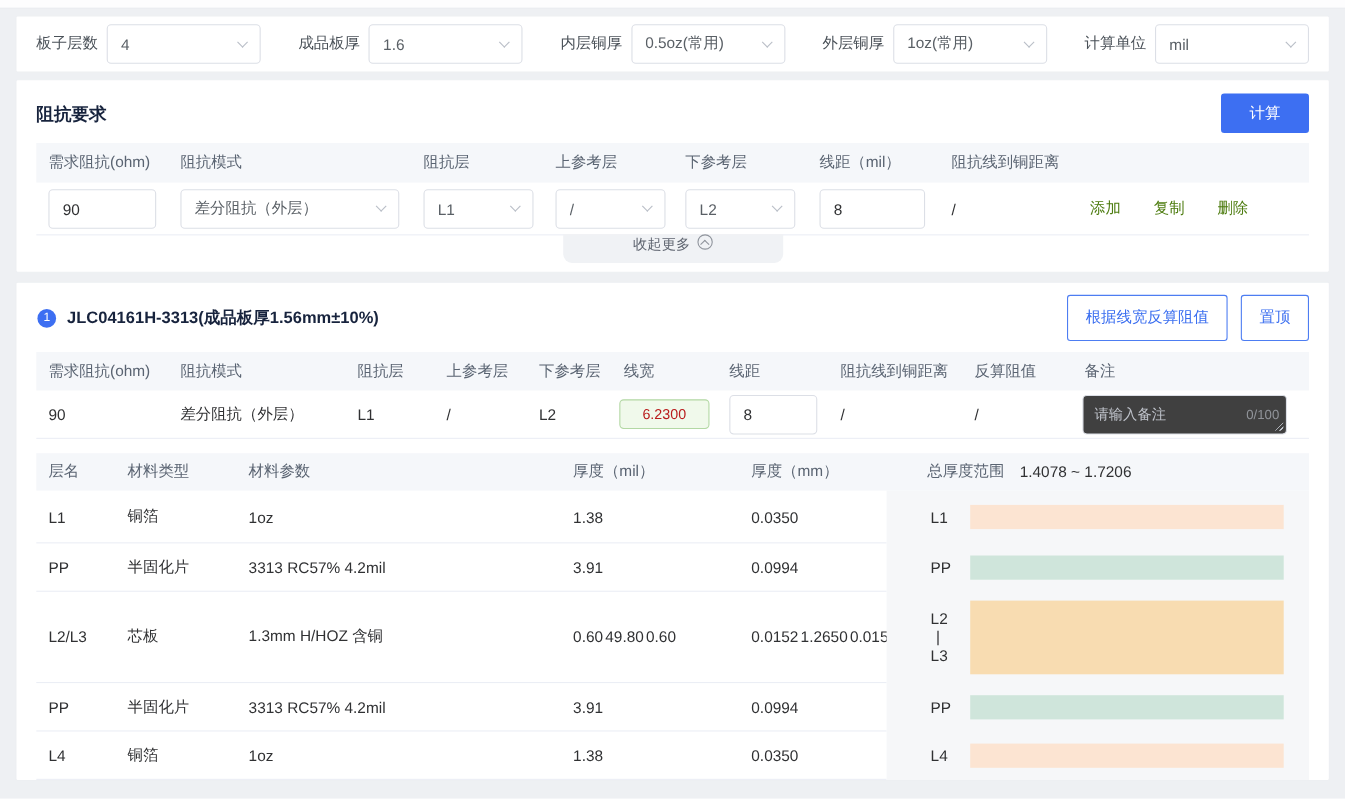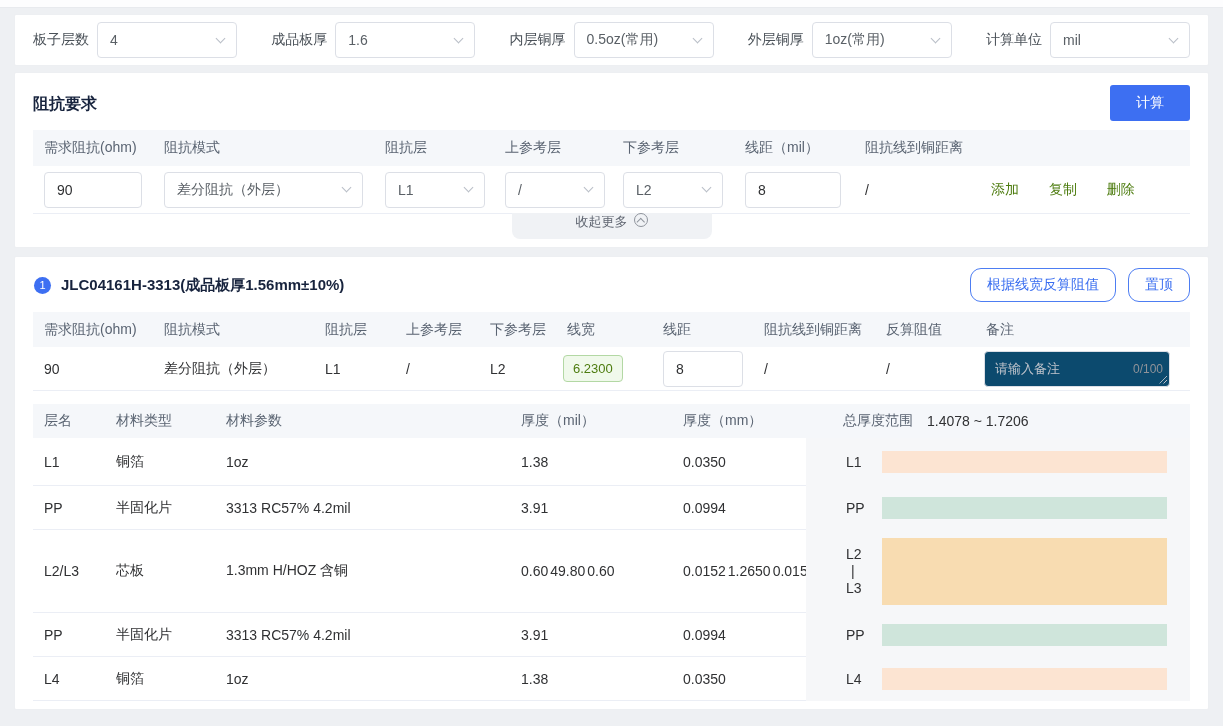--- a/index.html
+++ b/index.html
@@ -52,35 +52,35 @@
   .circle-up::after { content:''; position:absolute; left:3.5px; top:4.8px; width:4.5px; height:4.5px;
                       border-left:1.2px solid #8f949c; border-top:1.2px solid #8f949c; transform:rotate(45deg); }
 
   
   .result-panel { margin-top:8px; height:454px; padding:0 18px; overflow:hidden; }
   .result-header { display:flex; align-items:center; padding-top:11px; }
   .idx-badge { width:17px; height:17px; border-radius:50%; background:#3d6ff2; color:#fff;
                font-size:11px; display:flex; align-items:center; justify-content:center;
                margin-left:1px; flex:none; }
   .result-title { margin-left:10px; font-weight:bold; font-size:15px; color:#17233d; flex:1; }
-  .outline-btn { height:34px; border:1px solid #4d7df2; color:#3a6ef0; background:#fff;
-                 border-radius:11px; font-size:14px; padding:0 16px; cursor:pointer;
+  .outline-btn { height:42px; border:1px solid #4d7df2; color:#3a6ef0; background:#fff;
+                 border-radius:3px; font-size:14px; padding:0 16px; cursor:pointer;
                  font-family:inherit; margin-left:12px; }
   .res-table { margin-top:10px; }
   .res-head { height:35px; }
   .tc1{width:120px}.tc2{width:161px}.tc3{width:81px}.tc4{width:84px}.tc5{width:77px}
   .tc6{width:96px}.tc7{width:101px}.tc8{width:122px}.tc9{width:100px}.tc10{flex:1}
   .res-row { display:flex; align-items:center; height:44px; border-bottom:1px solid #ebeef5; }
   .res-row input.w80 { width:80px; }
-  .badge-green { display:inline-block; padding:5px 9px; background:#f0f9eb;
-                 border:1px solid #b3d8a4; color:#4d7c0f; border-radius:4px; font-size:13px; }
+  .badge-green { display:inline-block; padding:5px 20px; background:#f0f9eb;
+                 border:1px solid #b3d8a4; color:#b91c1c; border-radius:4px; font-size:13px; }
   .remark-cell { padding-left:9px; }
   .remark-box { width:186px; height:36px; border:1px solid #dcdfe6; border-radius:4px;
                 display:flex; align-items:center; justify-content:space-between;
-                padding:0 6px 0 10px; position:relative; background:#0c4a6e;gap:44px; }
+                padding:0 6px 0 10px; position:relative; background:#404040;gap:44px; }
   .placeholder { color:#c0c4cc; font-size:13px; }
   .counter { color:#909399; font-size:12px; }
   .resize-grip { position:absolute; right:2px; bottom:2px; width:8px; height:8px;
                  background:repeating-linear-gradient(135deg, transparent 0 2px, #c0c4cc 2px 3px);
                  clip-path:polygon(100% 0, 100% 100%, 0 100%); }
 
   
   .stackup { margin-top:13px; }
   .stack-head { height:34px; }
   .sc1{width:72px}.sc2{width:110px}.sc3{width:295px}.sc4{width:162px}.sc5{width:134px}

